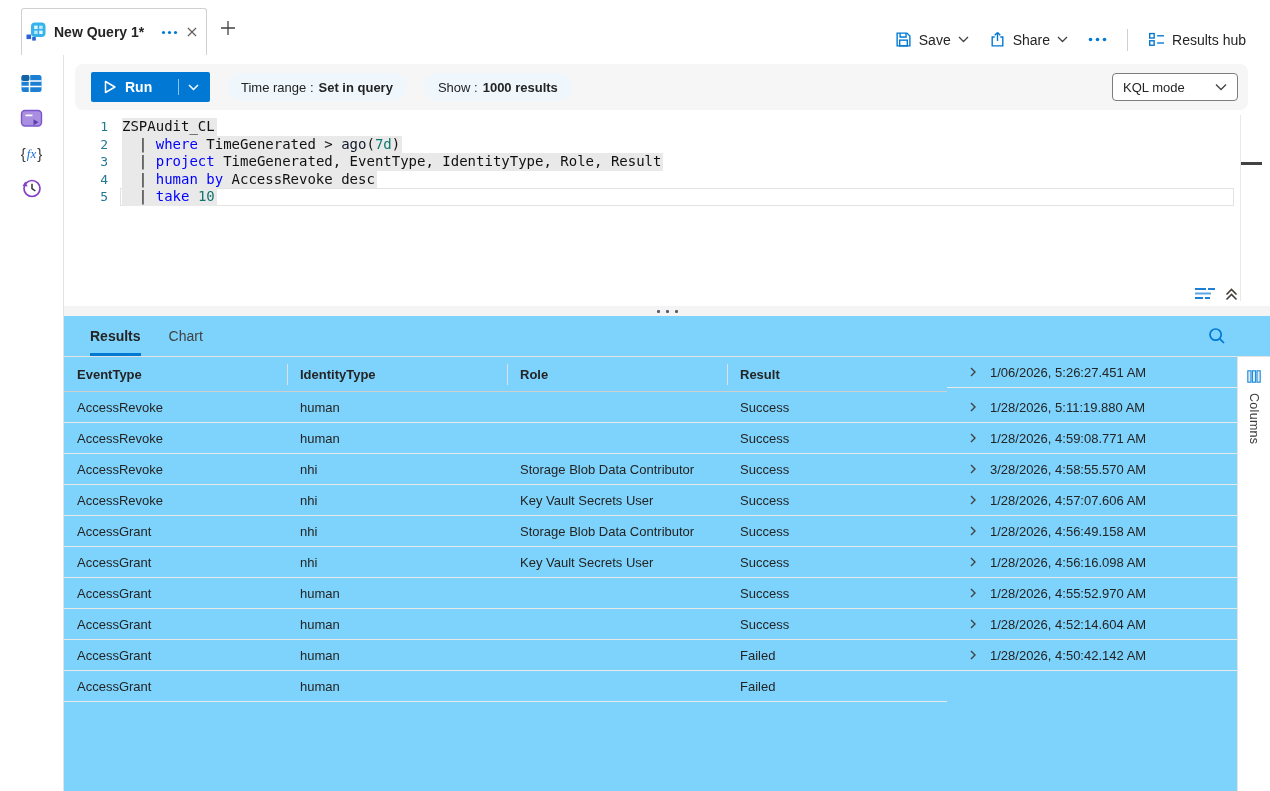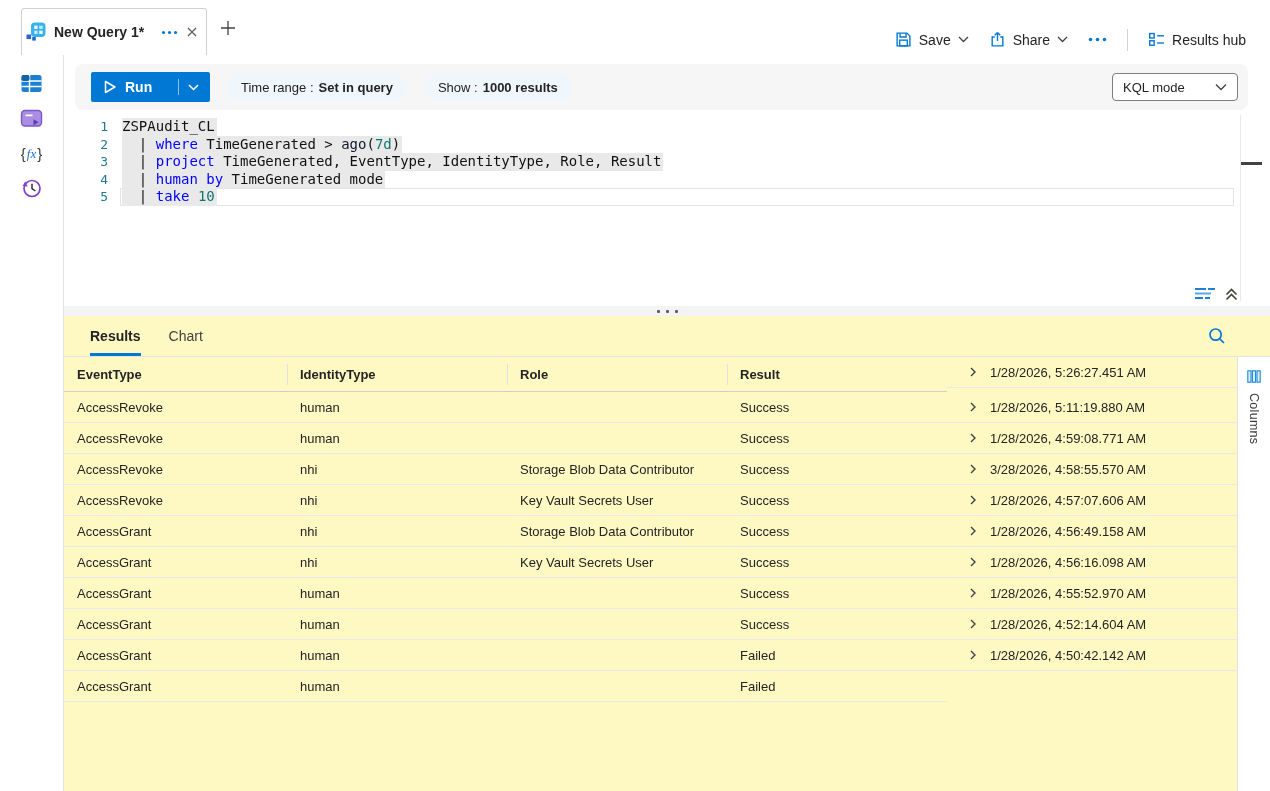--- a/index.html
+++ b/index.html
@@ -54,21 +54,21 @@
   .current-line{position:absolute;left:56px;top:73px;width:1114px;height:18px;box-sizing:border-box;
     border:1px solid #e3e3e3;pointer-events:none;}
   .ruler{position:absolute;left:1176px;top:0;bottom:5px;width:0;border-left:1px solid #e8e8e8;}
   .ruler-dash{position:absolute;left:1177px;top:47px;width:21px;height:3px;background:#424242;}
   .editor-actions{position:absolute;right:31px;bottom:5px;display:flex;align-items:center;gap:8px;}
   
   .resizer{position:absolute;left:64px;top:306px;right:0;height:10px;background:#f4f4f4;
     display:flex;align-items:center;justify-content:center;gap:6px;cursor:row-resize;}
   .resizer .dot{width:3px;height:3px;background:#5f5d67;border-radius:1px;}
   
-  .results{position:absolute;left:64px;top:316px;right:0;bottom:0;background:#fef9c3;}
+  .results{position:absolute;left:64px;top:316px;right:0;bottom:0;background:#7dd3fc;}
   .rtabs{position:relative;height:41px;box-sizing:border-box;border-bottom:1px solid #e3e3e3;
     display:flex;align-items:stretch;padding-left:26px;gap:28px;}
   .rtab{display:flex;align-items:center;font-size:14px;color:#424242;position:relative;cursor:pointer;}
   .rtab.active{font-weight:700;color:#242424;}
   .rtab.active::after{content:"";position:absolute;left:0;right:0;bottom:0;height:3px;background:#0078d4;}
   .search-btn{position:absolute;right:43px;top:10px;background:none;border:none;padding:0;cursor:pointer;}
   .tbl{position:absolute;left:0;top:41px;right:33px;bottom:0;display:grid;
     grid-template-columns:223px 220px 220px 220px 1fr;align-content:start;
     font-size:13px;color:#242424;overflow:hidden;}
   .hcell{height:35px;box-sizing:border-box;display:flex;align-items:center;padding-left:13px;
@@ -242,21 +242,21 @@
         <div class="ln">1</div>
         <div class="ln">2</div>
         <div class="ln">3</div>
         <div class="ln">4</div>
         <div class="ln">5</div>
       </div>
     <div class="code">
         <div class="cl"><span class="hl"><span class="tok-id">ZSPAudit_CL</span></span></div>
         <div class="cl"><span class="hl"><span class="tok-id">  | </span><span class="tok-kw">where</span><span class="tok-id"> TimeGenerated &gt; </span><span class="tok-fn">ago</span><span class="tok-id">(</span><span class="tok-lit">7d</span><span class="tok-id">)</span></span></div>
         <div class="cl"><span class="hl"><span class="tok-id">  | </span><span class="tok-kw">project</span><span class="tok-id"> TimeGenerated, EventType, IdentityType, Role, Result</span></span></div>
-        <div class="cl"><span class="hl"><span class="tok-id">  | </span><span class="tok-kw">human by</span><span class="tok-id"> TimeGenerated mode</span></span></div>
+        <div class="cl"><span class="hl"><span class="tok-id">  | </span><span class="tok-kw">human by</span><span class="tok-id"> AccessRevoke desc</span></span></div>
         <div class="cl"><span class="hl"><span class="tok-id">  | </span><span class="tok-kw">take</span><span class="tok-id"> </span><span class="tok-lit">10</span></span></div>
       </div>
     <div class="ruler"></div>
     <div class="ruler-dash"></div>
     <div class="editor-actions">
       <span>
         <svg width="22" height="14" viewBox="0 0 22 14">
           <path d="M1 2h11M14 2h7" stroke="#1f7fd4" stroke-width="2"></path>
           <path d="M1 6.5h16" stroke="#5aa7e8" stroke-width="2"></path>
           <path d="M1 11h8M11 11h5" stroke="#1f7fd4" stroke-width="2"></path>
@@ -294,21 +294,21 @@
 
   <div class="tbl">
       <div class="hcell">EventType</div>
       <div class="hcell">IdentityType</div>
       <div class="hcell">Role</div>
       <div class="hcell">Result</div>
       <div class="cell first">
         <svg width="10" height="10" viewBox="0 0 10 10">
           <path d="M3 1l4 4-4 4" fill="none" stroke="#424242" stroke-width="1.4"></path>
         </svg>
-        <span>1/28/2026, 5:26:27.451 AM</span>
+        <span>1/06/2026, 5:26:27.451 AM</span>
       </div>
       <div class="cell">AccessRevoke</div>
       <div class="cell">human</div>
       <div class="cell"></div>
       <div class="cell">Success</div>
       <div class="cell first">
         <svg width="10" height="10" viewBox="0 0 10 10">
           <path d="M3 1l4 4-4 4" fill="none" stroke="#424242" stroke-width="1.4"></path>
         </svg>
         <span>1/28/2026, 5:11:19.880 AM</span>

